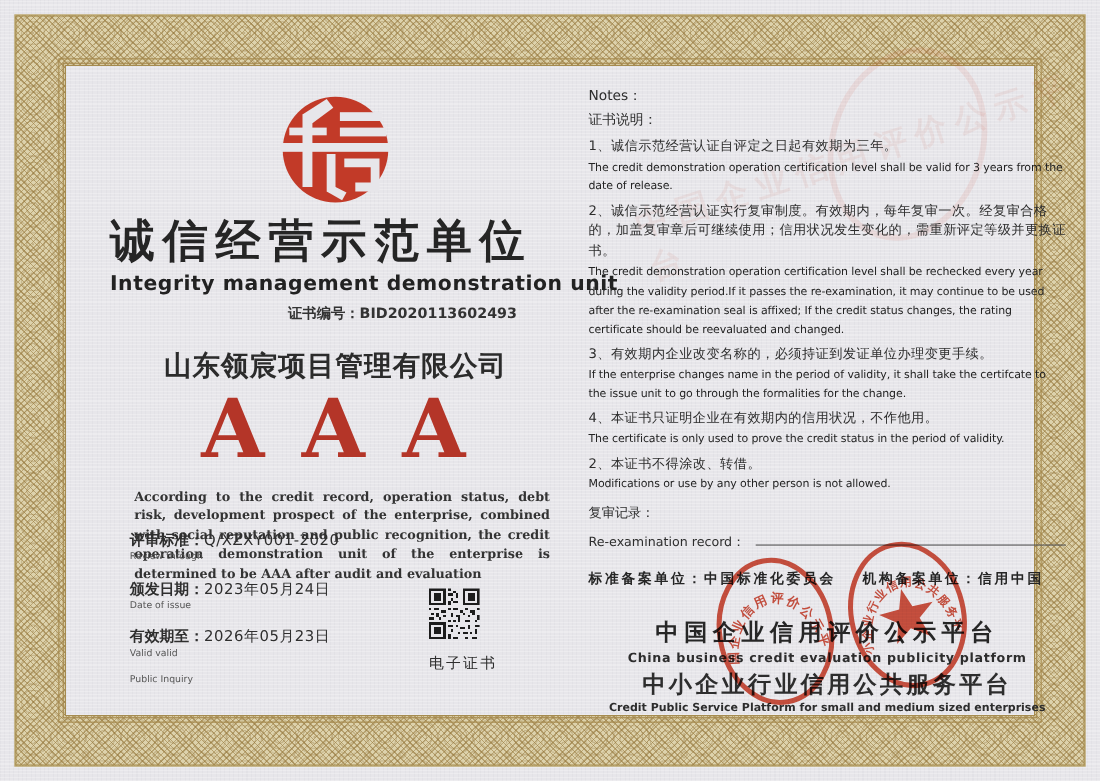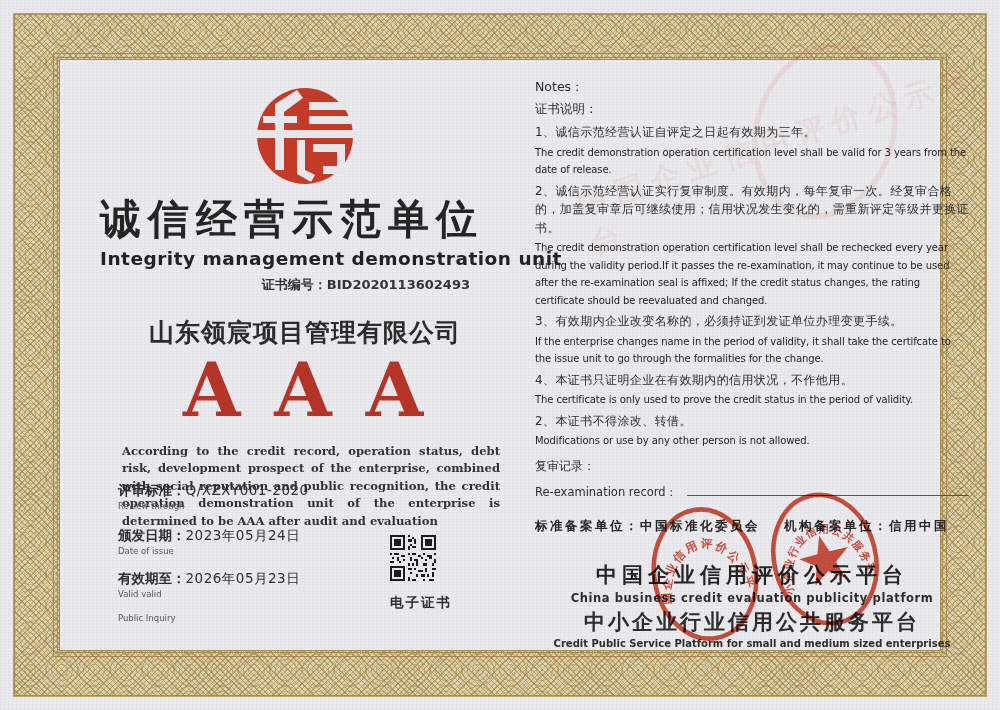--- a/index.html
+++ b/index.html
@@ -37,21 +37,21 @@
   .body-en{margin:16px 10px 0 22px;font-family:"DejaVu Serif","Liberation Serif",serif;font-weight:bold;
            font-size:11.6px;line-height:1.5;text-align:justify;color:#333;}
   .fields{position:absolute;left:118px;top:482px;width:300px;}
   .field{margin-bottom:13px;}
   .frow{display:flex;align-items:baseline;}
   .fl{font-size:13.5px;font-weight:bold;color:#2e2e2e;white-space:nowrap;}
   .fv{font-size:13.5px;color:#2e2e2e;letter-spacing:.5px;}
   .fe{font-size:8.5px;color:#555;margin-top:1px;}
   .urls{display:flex;flex-direction:column;gap:3px;}
   .qr-block{position:absolute;left:390px;top:535px;width:90px;text-align:left;}
-  .qr-label{font-size:13.5px;font-weight:bold;color:#2e2e2e;margin-top:9px;letter-spacing:2px;}
+  .qr-label{font-size:13.5px;font-weight:normal;color:#2e2e2e;margin-top:9px;letter-spacing:2px;}
   
   .right-col{position:absolute;left:535px;top:76px;width:434px;color:#2d2d2d;}
   .note-head{font-size:12.5px;line-height:22px;}
   .note-cn{font-size:12px;line-height:18.5px;letter-spacing:.4px;margin-top:3px;}
   .note-en{font-size:10px;line-height:17.5px;letter-spacing:-.1px;margin-top:2px;color:#222;}
   .reexam-cn{font-size:12px;margin-top:8px;}
   .reexam-row{display:flex;align-items:baseline;margin-top:7px;}
   .reexam-en{font-size:11.5px;white-space:nowrap;}
   .reexam-line{flex:1;border-bottom:1px solid #555;margin-left:10px;height:13px;}
   .filing{display:flex;gap:24px;margin-top:18px;font-size:12.5px;font-weight:bold;letter-spacing:2.5px;white-space:nowrap;color:#252525;}

